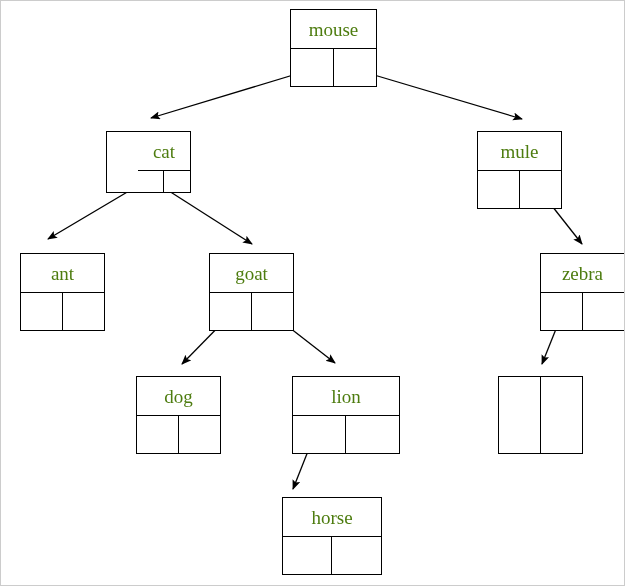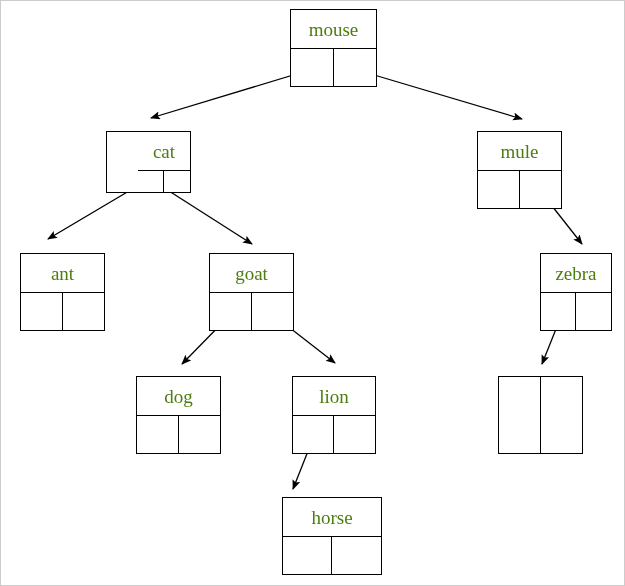--- a/index.html
+++ b/index.html
@@ -112,35 +112,35 @@
           <div class="ptr right"></div>
         </div>
       </div>
       <div class="node" style="left: 208px; top: 252px; width: 85px; height: 78px; font-family: Liberation Serif, serif;">
         <div class="node-label">goat</div>
         <div class="node-pointers">
           <div class="ptr left"></div>
           <div class="ptr right"></div>
         </div>
       </div>
-      <div class="node" style="left: 539px; top: 252px; width: 72px; height: 78px;">
+      <div class="node" style="left: 539px; top: 252px; width: 85px; height: 78px;">
         <div class="node-label">zebra</div>
         <div class="node-pointers">
           <div class="ptr left"></div>
           <div class="ptr right"></div>
         </div>
       </div>
       <div class="node" style="left: 135px; top: 375px; width: 85px; height: 78px;">
         <div class="node-label">dog</div>
         <div class="node-pointers">
           <div class="ptr left"></div>
           <div class="ptr right"></div>
         </div>
       </div>
-      <div class="node" style="left: 291px; top: 375px; width: 84px; height: 78px;">
+      <div class="node" style="left: 291px; top: 375px; width: 108px; height: 78px;">
         <div class="node-label">lion</div>
         <div class="node-pointers">
           <div class="ptr left"></div>
           <div class="ptr right"></div>
         </div>
       </div>
       <div class="node" style="left: 497px; top: 375px; width: 85px; height: 78px;">
         <div class="node-pointers">
           <div class="ptr left"></div>
           <div class="ptr right"></div>

